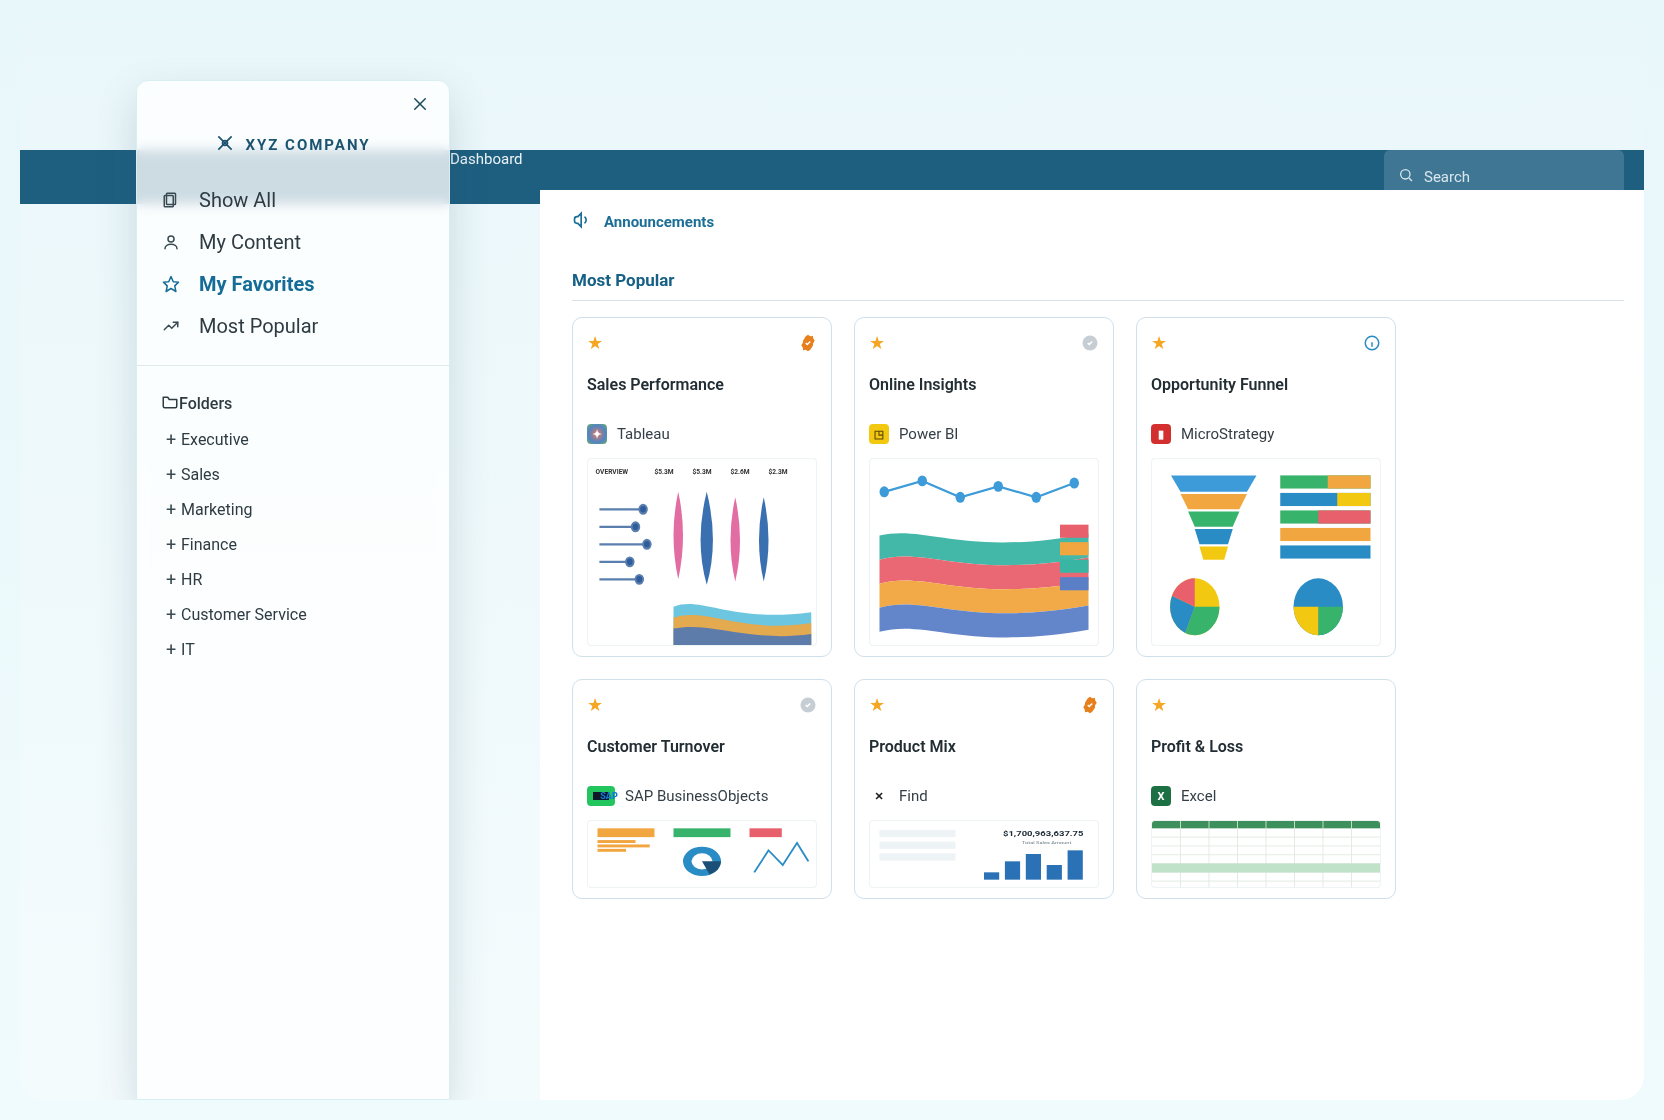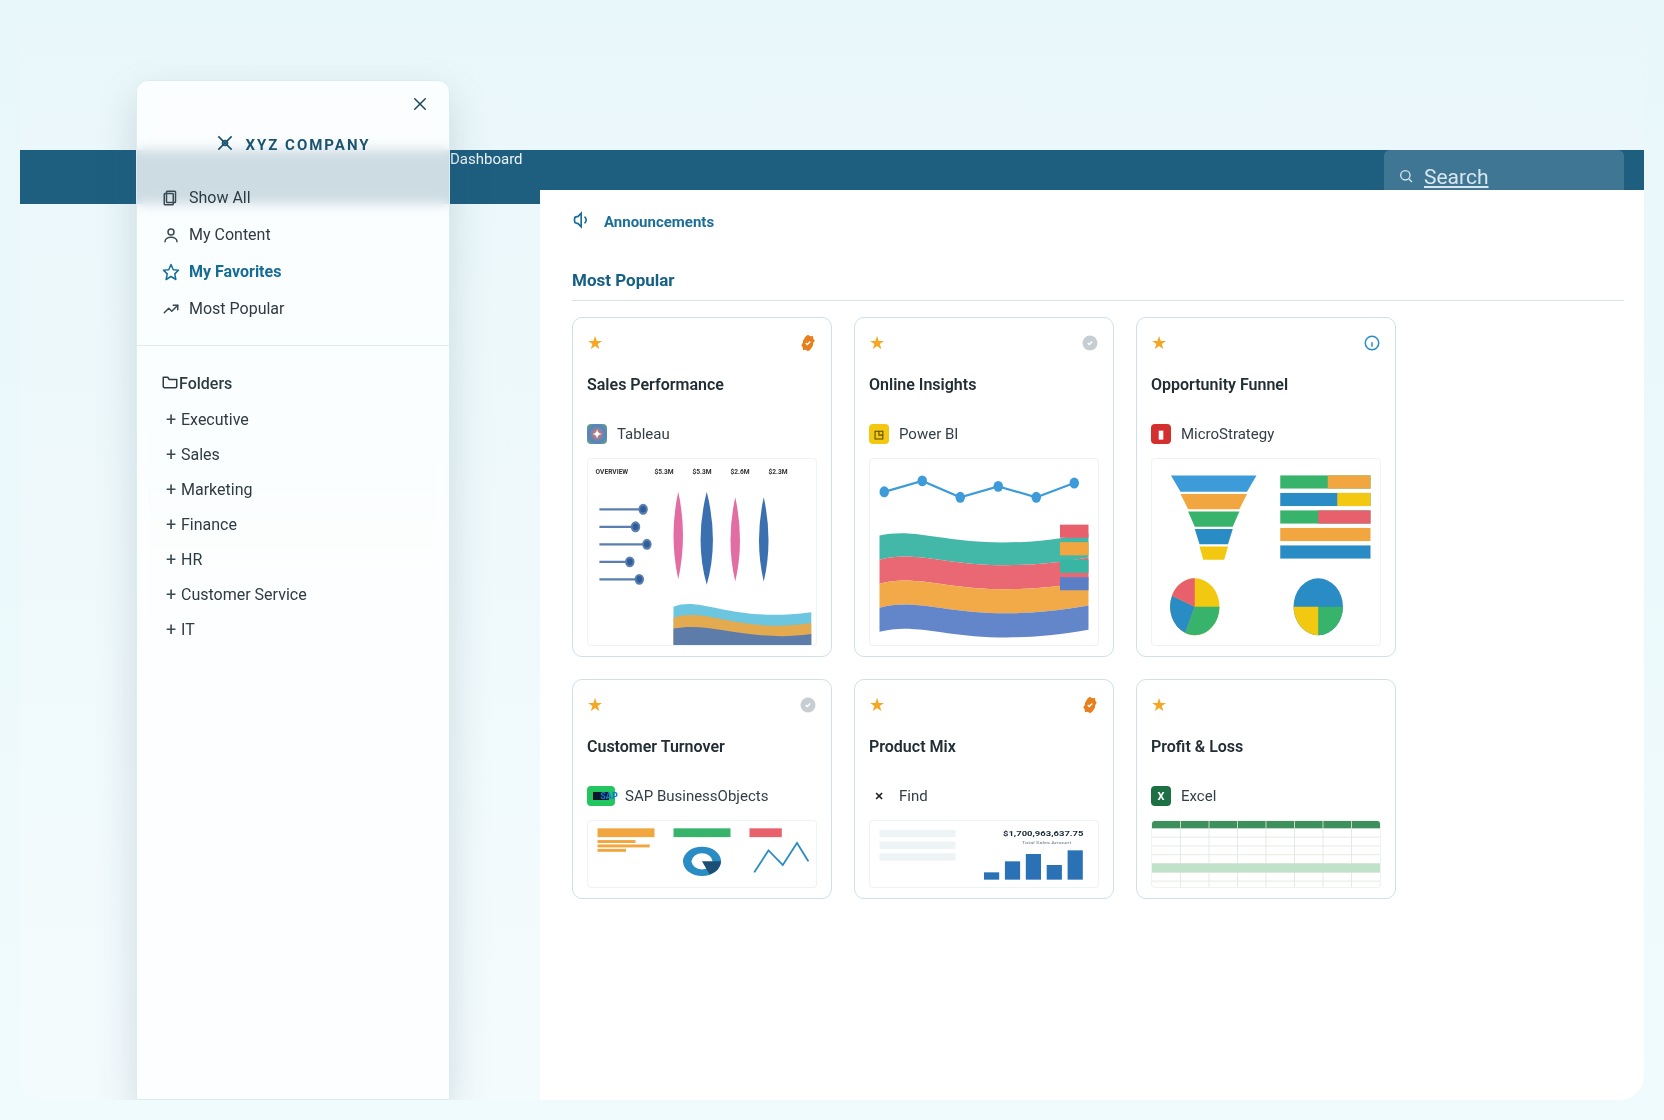--- a/index.html
+++ b/index.html
@@ -36,22 +36,21 @@
   .topbar .spacer { flex: 1 1 auto; }
   .search-box {
     display: flex;
     align-items: center;
     gap: 10px;
     background: rgba(255,255,255,0.15);
     border-radius: 6px;
     padding: 6px 14px;
     min-width: 240px;
     color: #d8e6ee;
-    font-size: 21px;
-    text-decoration: underline;
+    font-size: 15px;
   }
   .search-box svg { width: 16px; height: 16px; stroke: #d8e6ee; fill: none; stroke-width: 2; }
 
   
   .content {
     position: absolute;
     left: 520px;
     right: 0;
     top: 170px;
     bottom: 0;
@@ -184,24 +183,24 @@
     font-size: 15px;
     margin-top: 34px;
     margin-bottom: 22px;
   }
   .brand svg { width: 20px; height: 20px; stroke:#1c536f; fill:none; stroke-width:2;}
   .nav-group { padding: 0 20px 18px 20px; }
   .nav-group.border { border-bottom: 1px solid #dfeaef; }
   .nav-item {
     display: flex;
     align-items: center;
-    gap: 8px;
+    gap: 18px;
     padding: 9px 4px;
     color: #2e3b42;
-    font-size: 16px;
+    font-size: 20px;
     cursor: pointer;
   }
   .nav-item.active { color: #156d97; font-weight: 700; }
   .nav-item .ico { width: 20px; display:inline-flex; justify-content:center; color:#3a4a53;}
   .nav-item.active .ico { color:#156d97; }
   .folder-item {
     display: flex;
     align-items: center;
     padding: 8px 4px 8px 4px;
     color: #2e3b42;

